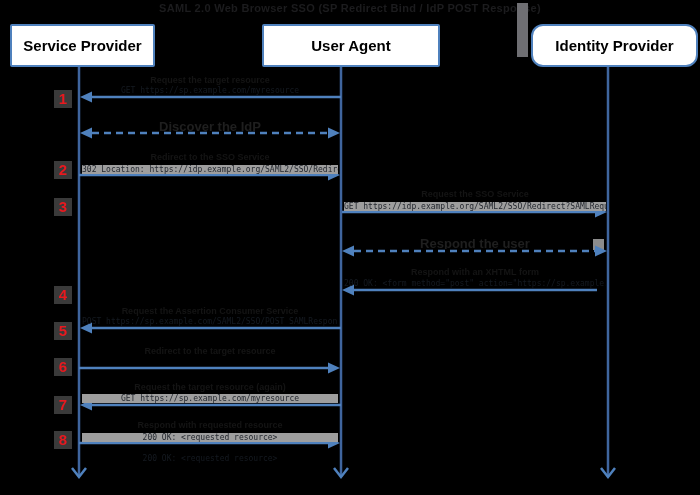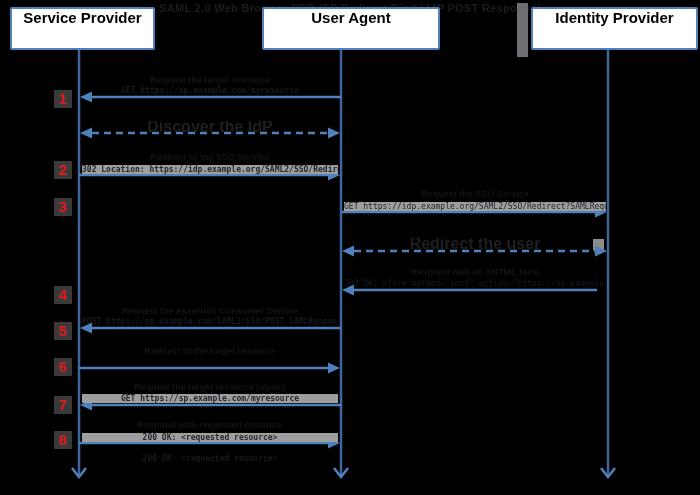--- a/index.html
+++ b/index.html
@@ -1,34 +1,34 @@
 <!DOCTYPE html>
 <html><head>
 <meta charset="utf-8">
 <style>
   html,body{margin:0;padding:0;background:#000;}
   .stage{position:relative;width:700px;height:495px;background:#000;overflow:hidden;
          font-family:"Liberation Sans", sans-serif;}
   .diagram-title{position:absolute;top:2px;left:0;width:700px;text-align:center;
          font-size:11px;font-weight:bold;color:#1c1c1e;z-index:0;letter-spacing:.3px;}
   .canvas{position:absolute;top:0;left:0;z-index:1;}
-  .actor{position:absolute;top:7px;height:43px;background:#fff;border:2.5px solid #4f81bd;
-         border-radius:2px;display:flex;justify-content:center;
+  .actor{position:absolute;top:24px;height:43px;background:#fff;border:2.5px solid #4f81bd;
+         border-radius:2px;display:flex;align-items:center;justify-content:center;
          font-weight:bold;font-size:15px;color:#000;z-index:2;box-sizing:border-box;}
   .chip{position:absolute;left:54px;width:18px;height:18px;background:#3a3a3a;
         display:flex;align-items:center;justify-content:center;z-index:2;}
   .chip span{color:#e8191f;font-weight:bold;font-size:15px;line-height:18px;}
   .lbl{position:absolute;z-index:1;text-align:center;white-space:nowrap;overflow:hidden;}
   .ttl{font-size:9px;font-weight:bold;color:#141414;height:11px;line-height:11px;}
-  .note{font-size:16px;font-weight:bold;color:#1f1f1f;height:11px;line-height:11px;}
+  .note{font-size:13px;font-weight:bold;color:#1f1f1f;height:11px;line-height:11px;}
   .codeD{font-family:"DejaVu Sans Mono", monospace;font-size:8px;color:#151a21;
          height:9px;line-height:9px;}
   .codeB{font-family:"DejaVu Sans Mono", monospace;font-size:8px;color:#23272e;
          background:#9e9e9e;height:9px;line-height:9px;}
-  .zoneL{left:82px;width:256px;font-weight:bold;}
+  .zoneL{left:82px;width:256px;}
   .zoneR{left:344px;width:262px;}
 </style>
 </head>
 <body>
 
 <div class="stage">
 
   <div class="diagram-title">SAML 2.0 Web Browser SSO (SP Redirect Bind / IdP POST Response)</div>
 
   <svg class="canvas" width="700" height="495">
@@ -76,21 +76,21 @@
     <line x1="79" y1="443" x2="330" y2="443" stroke="#4f81bd" stroke-width="2.5"></line>
     <polygon points="340,443 328,437.5 328,448.5" fill="#4f81bd"></polygon>
   </svg>
 
   <div class="actor" style="left:10px;width:145px;">
     <span>Service Provider</span>
   </div>
   <div class="actor" style="left:262px;width:178px;">
     <span>User Agent</span>
   </div>
-  <div class="actor" style="left:531px;width:167px;">
+  <div class="actor" style="left:531px;width:167px;border-radius:12px;">
     <span>Identity Provider</span>
   </div>
 
   <div class="chip" style="top:90px;">
       <span>1</span>
     </div>
   <div class="chip" style="top:161px;">
       <span>2</span>
     </div>
   <div class="chip" style="top:198px;">
@@ -116,21 +116,21 @@
   <div class="lbl codeD zoneL" style="top:86px;">GET https://sp.example.com/myresource</div>
 
   <div class="lbl note zoneL" style="top:121px;">Discover the IdP</div>
 
   <div class="lbl ttl zoneL" style="top:152px;">Redirect to the SSO Service</div>
   <div class="lbl codeB zoneL" style="top:165px;">302 Location: https://idp.example.org/SAML2/SSO/Redirect?SAMLRequest=request</div>
 
   <div class="lbl ttl zoneR" style="top:189px;">Request the SSO Service</div>
   <div class="lbl codeB zoneR" style="top:202px;">GET https://idp.example.org/SAML2/SSO/Redirect?SAMLRequest=request</div>
 
-  <div class="lbl note zoneR" style="top:238px;">Redirect the user</div>
+  <div class="lbl note zoneR" style="top:238px;">Respond the user</div>
 
   <div class="lbl ttl zoneR" style="top:267px;">Respond with an XHTML form</div>
   <div class="lbl codeD zoneR" style="top:279px;">200 OK: &lt;form method="post" action="https://sp.example.com/SAML2/SSO/POST"&gt;</div>
 
   <div class="lbl ttl zoneL" style="top:306px;">Request the Assertion Consumer Service</div>
   <div class="lbl codeD zoneL" style="top:317px;">POST https://sp.example.com/SAML2/SSO/POST SAMLResponse=response</div>
 
   <div class="lbl ttl zoneL" style="top:346px;">Redirect to the target resource</div>
 
   <div class="lbl ttl zoneL" style="top:382px;">Request the target resource (again)</div>

